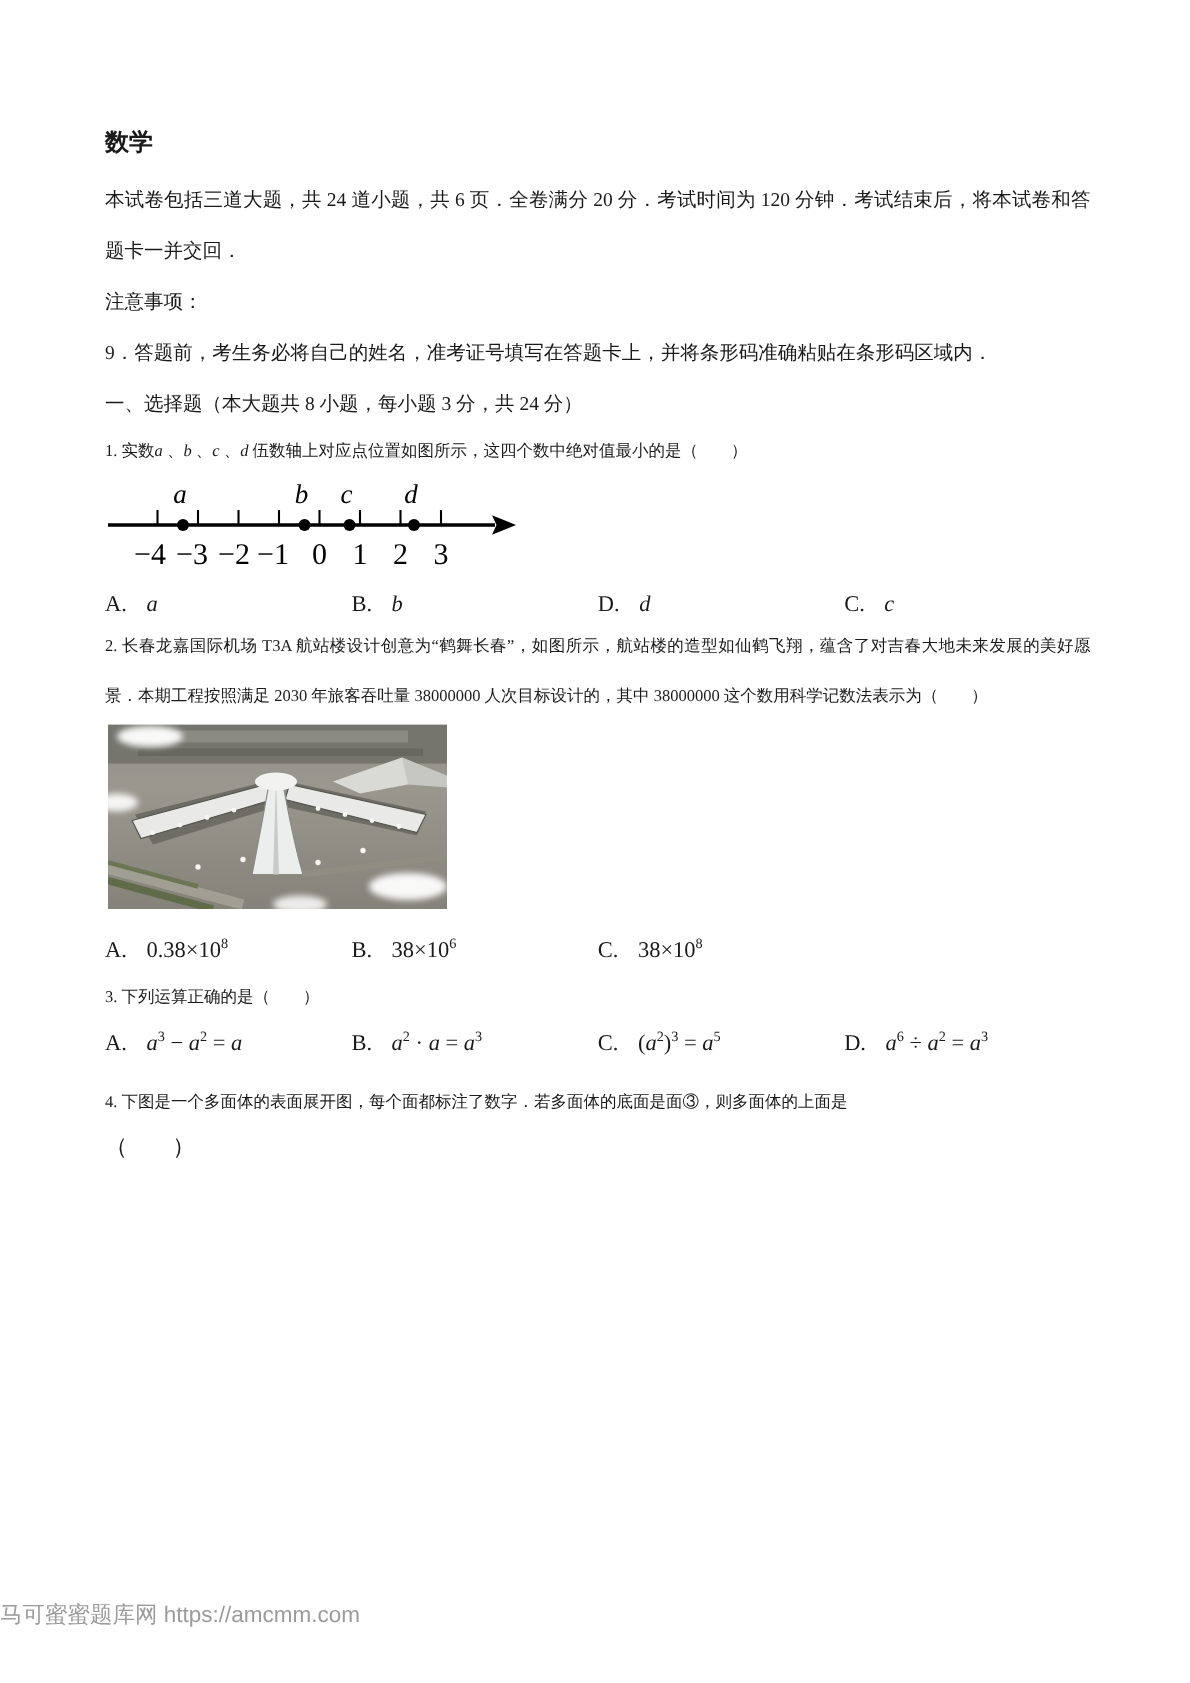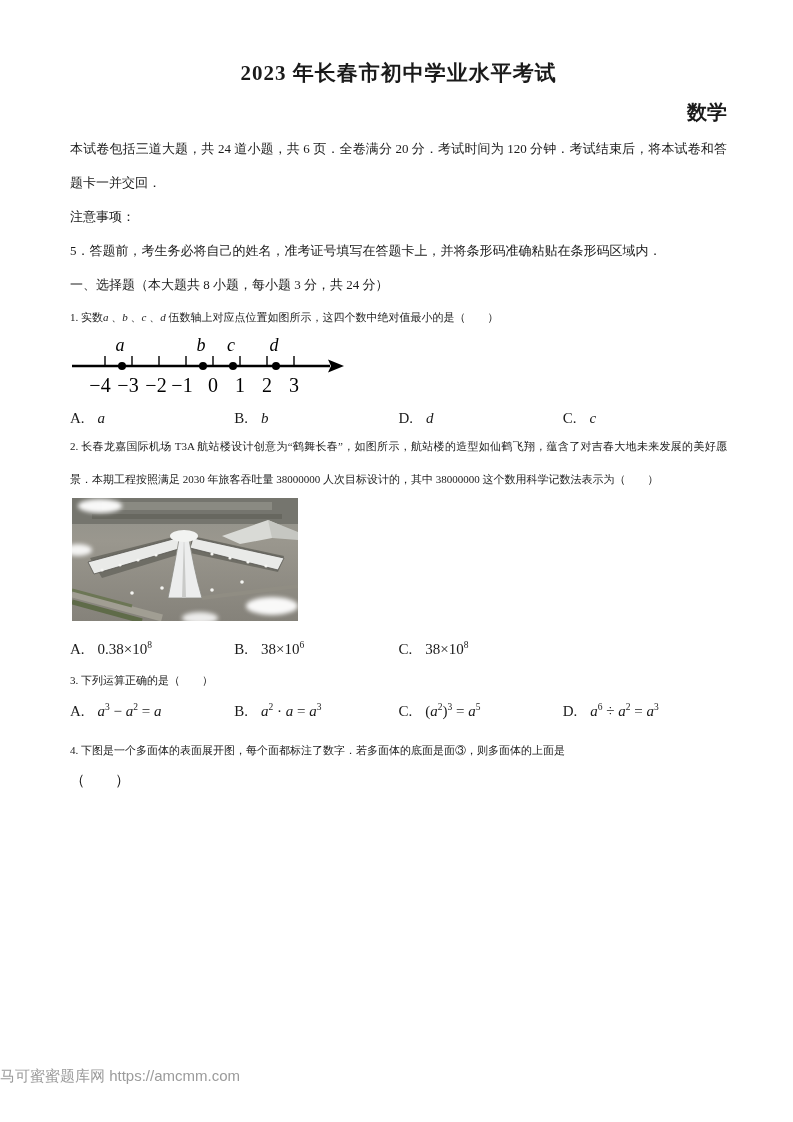--- a/index.html
+++ b/index.html
@@ -4,21 +4,21 @@
 <style>
   html,body{margin:0;padding:0;}
   body{
     width:793px;height:1122px;background:#ffffff;color:#1a1a1a;
     font-family:"Liberation Serif","DejaVu Serif",serif;
     position:relative;overflow:hidden;
   }
   .page{position:absolute;inset:0;padding:58px 66px 0 70px;box-sizing:border-box;}
   h1,h2,p{margin:0;padding:0;font-weight:normal;}
   .title{font-size:21px;font-weight:bold;text-align:center;line-height:30px;margin-bottom:10px;letter-spacing:1px;}
-  .subject{font-size:20px;font-weight:bold;text-align:right;line-height:28px;margin-bottom:6px;}
+  .subject{font-size:16px;font-weight:bold;text-align:left;line-height:28px;margin-bottom:6px;margin-top:24px;}
   .bold-block{font-size:13px;font-weight:bold;line-height:34px;text-align:justify;margin-top:4px;}
   .qtext{font-size:11px;line-height:33px;text-align:justify;}
   .q1line{line-height:30px;}
   .it{font-style:italic;font-family:"Liberation Serif","DejaVu Serif",serif;}
   sup{font-size:9.5px;line-height:0;vertical-align:super;}
   .figure{margin:4px 0 2px 0;}
   .opts{display:grid;grid-template-columns:25% 25% 25% 25%;font-size:15px;line-height:24px;}
   .opt-label{margin-right:13px;}
   .photo{margin:2px 0 0 2px;line-height:0;}
   .q2opts{margin-top:16px;}
@@ -30,27 +30,26 @@
     position:absolute;left:0;right:0;bottom:36px;
     color:#9b9b9b;font-family:"Liberation Sans","DejaVu Sans",sans-serif;font-size:15px;
   }
   svg text{font-family:"Liberation Serif","DejaVu Serif",serif;}
 </style>
 </head>
 <body>
 
 <div class="page">
 
-  <h1 class="title">2023 年长春市初中学业水平考试</h1>
   <h2 class="subject">数学</h2>
 
   <div class="bold-block">
     <p style="display:inline">本试卷包括三道大题，共 24 道小题，共 6 页．全卷满分 20 分．考试时间为 120 分钟．考试结束后，将本试卷和答题卡一并交回．</p>
     <p>注意事项：</p>
-    <p>5．答题前，考生务必将自己的姓名，准考证号填写在答题卡上，并将条形码准确粘贴在条形码区域内．</p>
+    <p>9．答题前，考生务必将自己的姓名，准考证号填写在答题卡上，并将条形码准确粘贴在条形码区域内．</p>
     <p>一、选择题（本大题共 8 小题，每小题 3 分，共 24 分）</p>
   </div>
 
   <p class="qtext q1line"><span>1. 实数</span><span class="math"><span class="it">a </span><span>、</span><span class="it">b </span><span>、</span><span class="it">c </span><span>、</span><span class="it">d </span></span><span>伍数轴上对应点位置如图所示，这四个数中绝对值最小的是（　　）</span></p>
 
   <div class="figure">
     <svg width="285" height="64" viewBox="0 0 285 64">
 
       <line x1="2" y1="30" x2="260" y2="30" stroke="#000" stroke-width="2.4"></line>
       <polygon points="258,23.5 274,30 258,36.5 261,30" fill="#000"></polygon>

